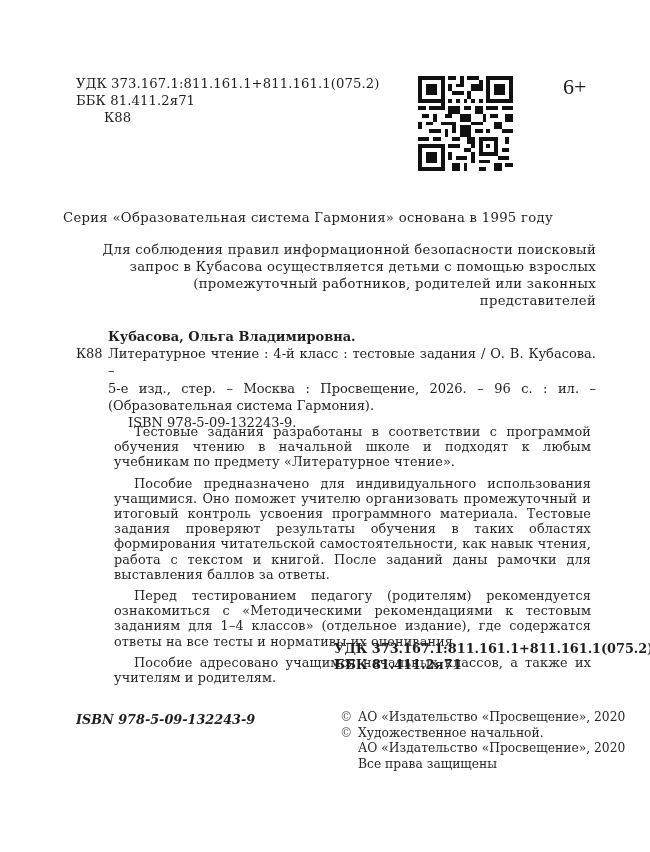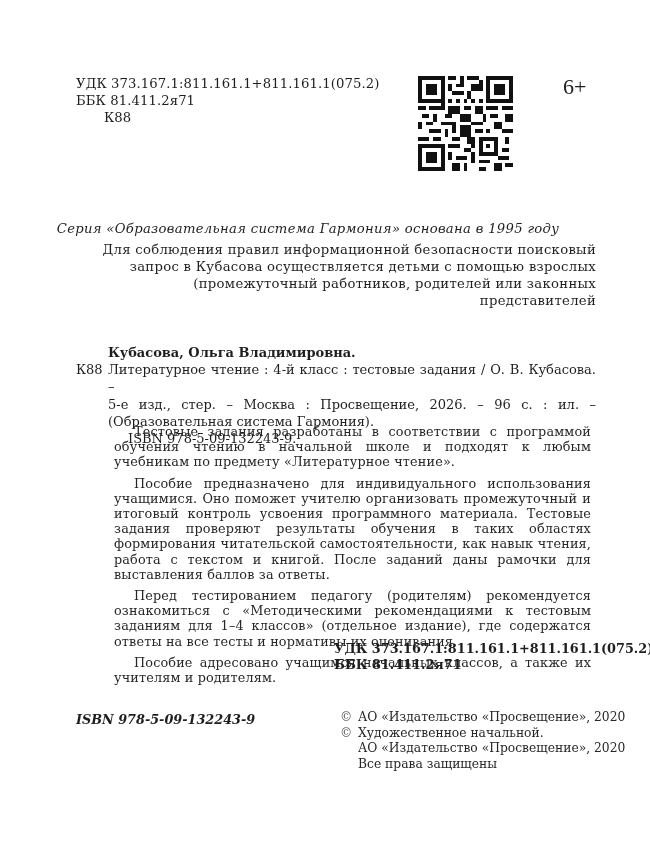--- a/index.html
+++ b/index.html
@@ -3,26 +3,26 @@
 <meta charset="utf-8">
 <style>
   html, body { margin: 0; padding: 0; background: #ffffff; }
   body { width: 650px; height: 852px; position: relative; overflow: hidden;
          font-family: "DejaVu Serif", "Liberation Serif", serif; color: #1e1e1e; }
   .abs { position: absolute; }
   .top-codes { left: 76px; top: 75px; font-size: 13.2px; line-height: 17px; letter-spacing: 0.1px; }
   .top-codes .k88 { padding-left: 28px; }
   .qr { left: 418px; top: 76px; width: 95px; height: 95px; }
   .age { left: 563px; top: 74px; font-size: 22px; font-family: "Liberation Serif", serif; }
-  .series { left: 0; width: 616px; top: 221px; text-align: center; font-style: italic;
+  .series { left: 0; width: 616px; top: 210px; text-align: center; 
             font-size: 13.2px; letter-spacing: 0.3px; }
   .notice { left: 86px; width: 510px; top: 241px; text-align: right; font-size: 13.2px;
             line-height: 17px; letter-spacing: 0.3px; }
   .biblio { left: 76px; top: 328px; width: 520px; font-size: 13px; line-height: 17.2px; }
-  .biblio .author { font-weight: bold; padding-left: 32px; margin-top: 16px; }
+  .biblio .author { font-weight: bold; padding-left: 32px; }
   .biblio .row { display: flex; }
   .biblio .idx { width: 32px; flex: none; }
   .biblio .desc { text-align: justify; text-align-last: justify; }
   .biblio .cont { padding-left: 32px; text-align: justify; }
   .biblio .isbn { padding-left: 52px; }
   .abstract { left: 108px; top: 418px; width: 489px; font-size: 12.8px; line-height: 15.2px;
               color: #262626; }
   .abstract p { margin: 6px; text-indent: 20px; text-align: justify; letter-spacing: 0.15px; }
   .bottom-codes { left: 334px; top: 641px; font-size: 12.8px; line-height: 15.5px; font-weight: bold; }
   .bottom-codes span { display: block; white-space: nowrap; }

